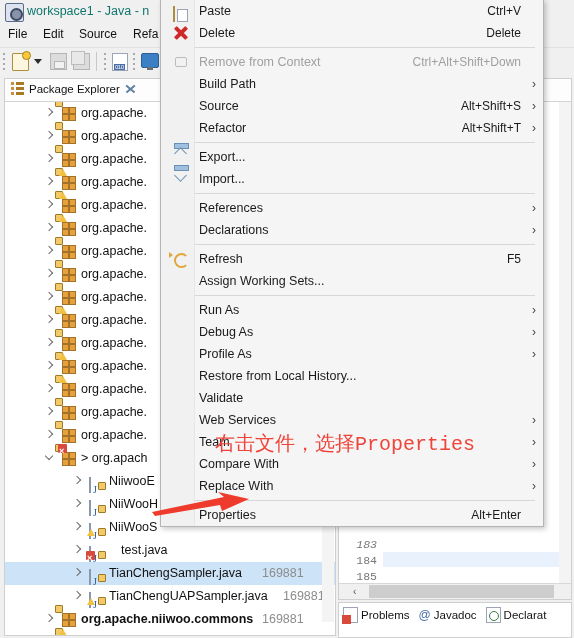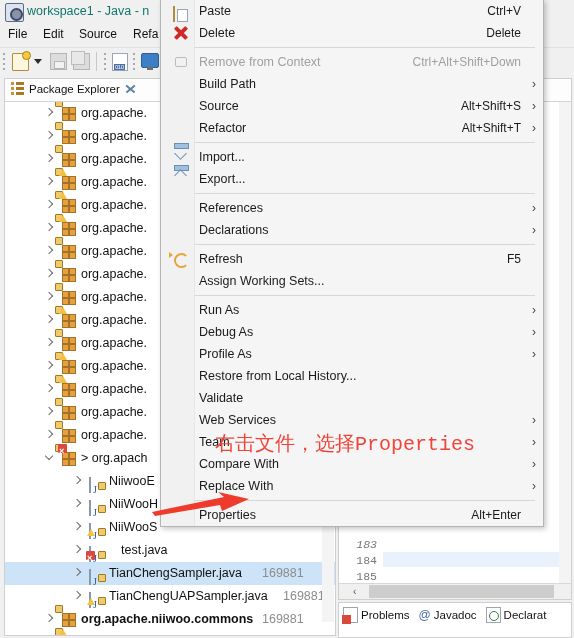--- a/index.html
+++ b/index.html
@@ -373,26 +373,26 @@
         <span class="maccel">Alt+Shift+S</span>
         <span class="msub">›</span>
       </div>
       <div class="mi">
         <span class="mlabel">Refactor</span>
         <span class="maccel">Alt+Shift+T</span>
         <span class="msub">›</span>
       </div>
       <div class="msep"></div>
       <div class="mi">
+        <span class="micon"><span class="mi-exp"></span></span>
+        <span class="mlabel">Export...</span>
+      </div>
+      <div class="mi">
         <span class="micon"><span class="mi-imp"></span></span>
         <span class="mlabel">Import...</span>
-      </div>
-      <div class="mi">
-        <span class="micon"><span class="mi-exp"></span></span>
-        <span class="mlabel">Export...</span>
       </div>
       <div class="msep"></div>
       <div class="mi">
         <span class="mlabel">References</span>
         <span class="msub">›</span>
       </div>
       <div class="mi">
         <span class="mlabel">Declarations</span>
         <span class="msub">›</span>
       </div>

